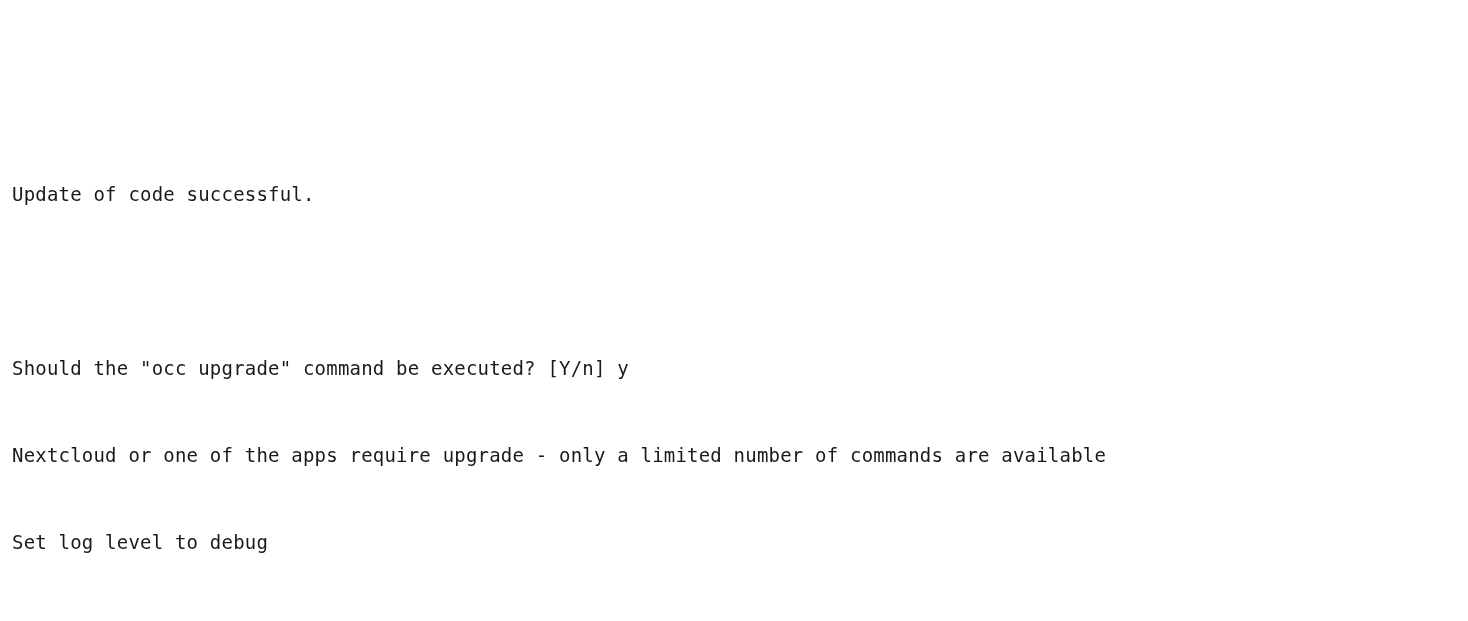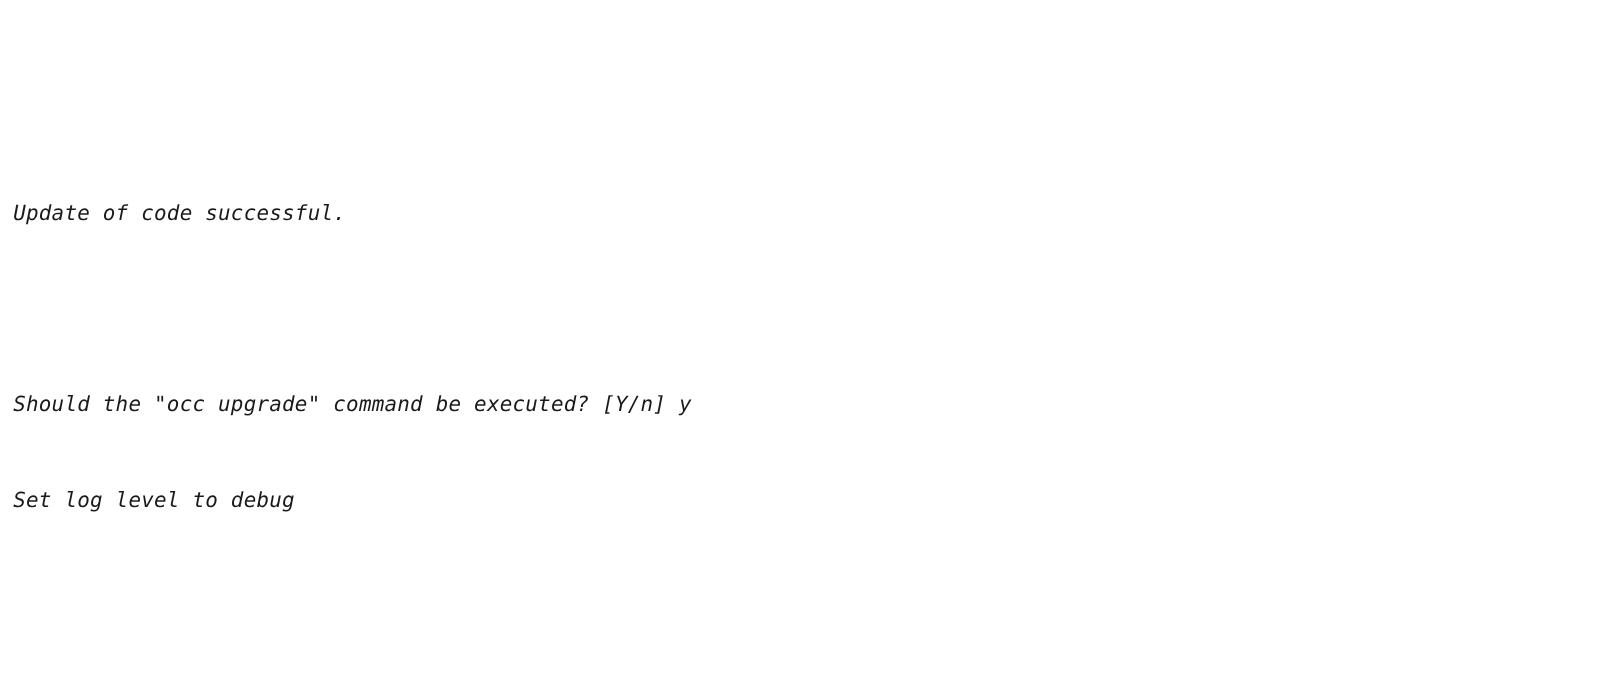--- a/index.html
+++ b/index.html
@@ -16,32 +16,32 @@
       padding: 6px 12px;
       white-space: pre;
       letter-spacing: 0.2px;
     }
     .terminal {
       display: block;
     }
     .line {
       display: block;
       min-height: 29px;
-      font-style: italic;
     }
   </style>
 </head>
 <body>
 
 
 
 <div class="terminal">
   <span class="line">Update of code successful.</span>
   <span class="line"></span>
   <span class="line">Should the "occ upgrade" command be executed? [Y/n] y</span>
+  <span class="line">Nextcloud or one of the apps require upgrade - only a limited number of commands are available</span>
   <span class="line">Set log level to debug</span>
   
   
   
   
   
   
   
   
   

